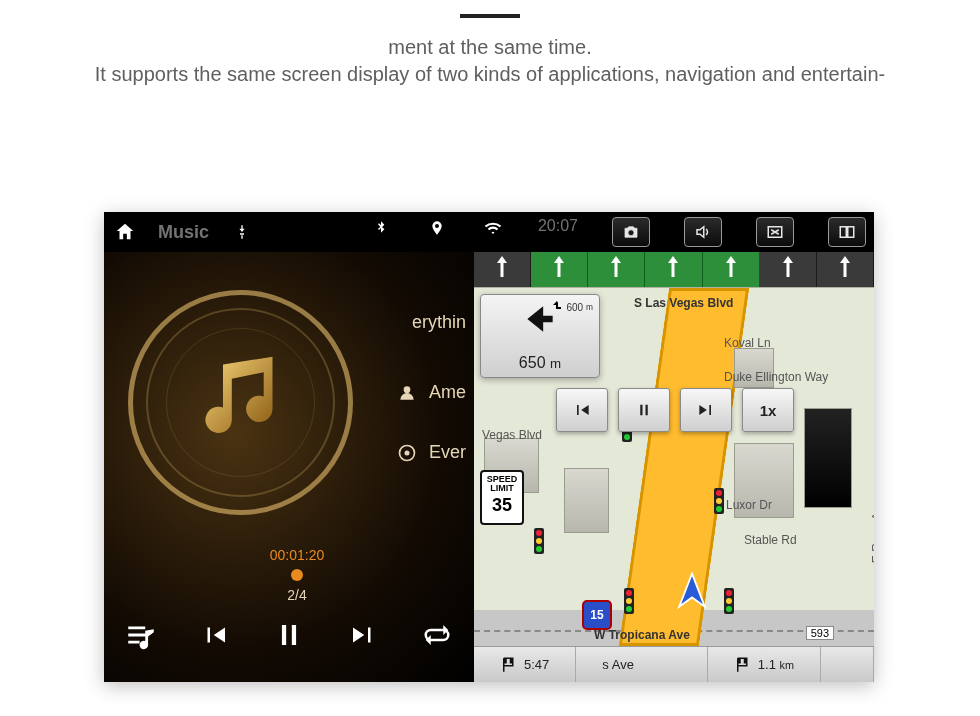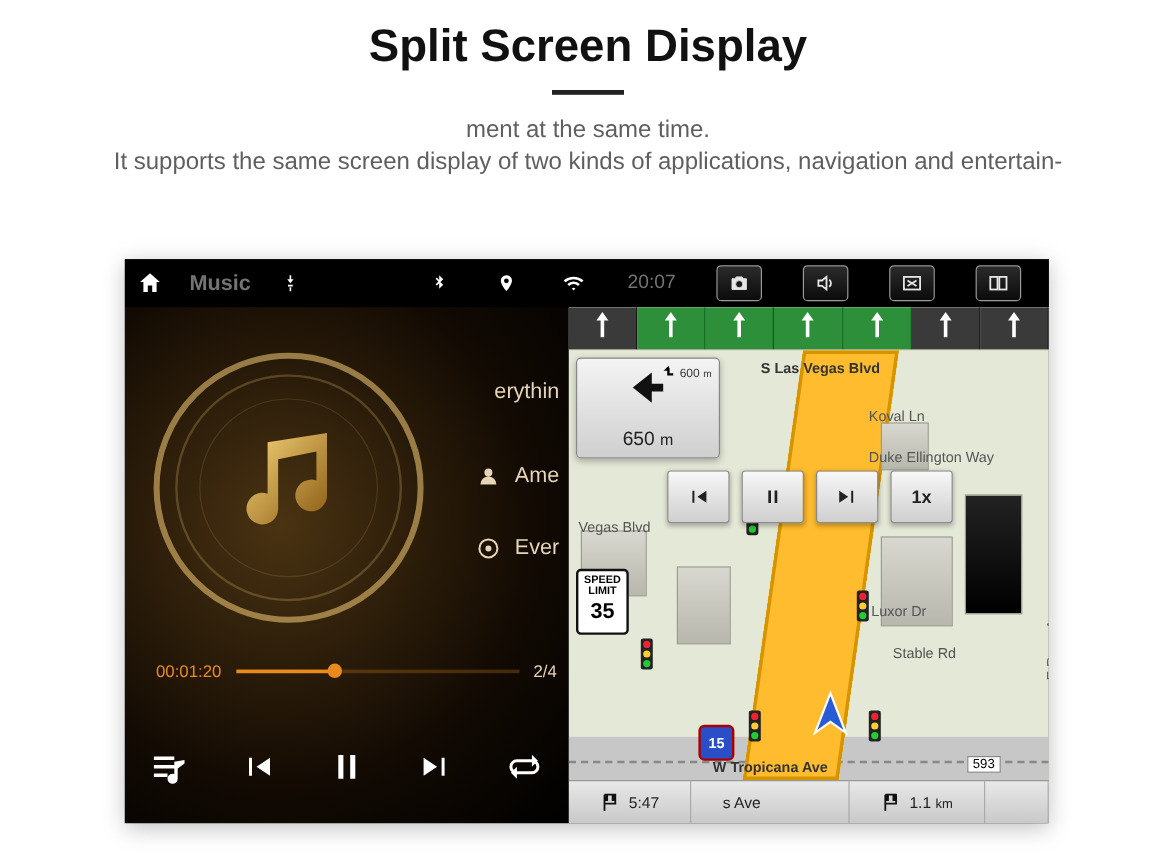--- a/index.html
+++ b/index.html
@@ -9,21 +9,21 @@
   .heading-rule { width: 60px; height: 4px; background: #222; margin: 14px auto 16px; }
   .subtitle { text-align: center; color: #5f5f5f; font-size: 20px; line-height: 1.35; padding: 0 20px; }
   .subtitle span { display: block; }
 
   .device { position: absolute; left: 104px; top: 198px; width: 770px; height: 470px; box-shadow: 0 4px 18px rgba(0,0,0,.25); background:#000; overflow: hidden; }
 
   
   .statusbar { height: 40px; background:#000; color:#737373; display:flex; align-items:center; font-size:16px; }
   .sb-left { display:flex; align-items:center; gap:22px; padding-left:10px; }
   .sb-spacer { flex:1; }
-  .sb-right { display:flex; align-items:center; gap:34px; padding-right:23px; }
+  .sb-right { display:flex; align-items:flex-start; gap:34px; padding-right:8px; }
   .sb-title { font-weight:600; font-size:18px; }
   .sb-ico { width:22px; height:22px; display:flex; align-items:center; justify-content:center; }
   .sb-ico svg { fill:#fff; }
   .sb-btn { width:38px; height:30px; border:1px solid #9a9a9a; border-radius:4px; display:flex; align-items:center; justify-content:center; background:linear-gradient(#2b2b2b,#0b0b0b); }
   .sb-btn svg { fill:#e6e6e6; stroke:#e6e6e6; }
 
   
   .split { display:flex; height:430px; }
   .music { width:370px; height:100%; background: radial-gradient(ellipse at 35% 42%, #4a3312 0%, #120a03 62%, #000 100%); position:relative; color:#e6d6b7; overflow:hidden; }
   .nav { flex:1; height:100%; position:relative; background:#e6ead9; overflow:hidden; }
@@ -32,21 +32,21 @@
   .disc { position:absolute; left:24px; top:38px; width:225px; height:225px; }
   .ring { position:absolute; inset:0; border:5px solid rgba(230,190,110,.6); border-radius:50%; }
   .ring2 { position:absolute; inset:18px; border:2px solid rgba(230,190,110,.25); border-radius:50%; }
   .ring3 { position:absolute; inset:38px; border:1px solid rgba(230,190,110,.15); border-radius:50%; }
   .notes { position:absolute; left:62px; top:58px; }
 
   .metarow { position:absolute; right:8px; display:flex; align-items:center; gap:12px; color:#e6d6b7; font-size:18px; }
   .metarow svg { fill:#e6d6b7; }
   .meta1 { top:60px;justify-content:center; } .meta2 { top:130px; } .meta3 { top:190px; }
 
-  .timebar { position:absolute; left:26px; right:10px; top:295px; display:flex; align-items:center; gap:12px; color:#e98a1f; font-size:14px; }
+  .timebar { position:absolute; left:26px; right:10px; top:295px; display:flex; align-items:center; gap:12px; color:#e98a1f; font-size:14px;flex-direction:column; }
   .progress { flex:1; height:3px; background:rgba(233,138,31,.25); position:relative; }
   .progress-fill { position:absolute; left:0; top:0; bottom:0; width:35%; background:#e98a1f; }
   .progress-dot { position:absolute; left:35%; top:50%; width:12px; height:12px; background:#e98a1f; border-radius:50%; transform:translate(-50%,-50%); }
   .timebar .r { color:#e6d6b7; }
 
   .controls { position:absolute; left:0; right:0; bottom:8px; height:78px; display:flex; align-items:center; justify-content:space-around; }
   .cbtn { width:54px; height:54px; display:flex; align-items:center; justify-content:center; }
   .cbtn svg { fill:#fff; }
 
   
@@ -92,21 +92,20 @@
   .navbar { position:absolute; left:0; right:0; bottom:0; height:36px; background:linear-gradient(#e8e8e8,#c9c9c9); border-top:1px solid #999; display:flex; align-items:center; font-size:13px; color:#222; }
   .navbar .seg { display:flex; align-items:center; gap:6px; padding:0 26px; height:100%; border-right:1px solid #aaa; }
   .navbar .menu { width:44px; justify-content:center; }
   .navbar svg { fill:#111; }
 
 </style>
 </head>
 <body>
 
 <div class="page">
-  <h1 class="heading">Split Screen Display</h1>
   <div class="heading-rule"></div>
   <p class="subtitle">
     <span>ment at the same time.</span>
     <span>It supports the same screen display of two kinds of applications, navigation and entertain-</span>
   </p>
 
   <div class="device">
 
     <div class="statusbar">
       <div class="sb-left">

